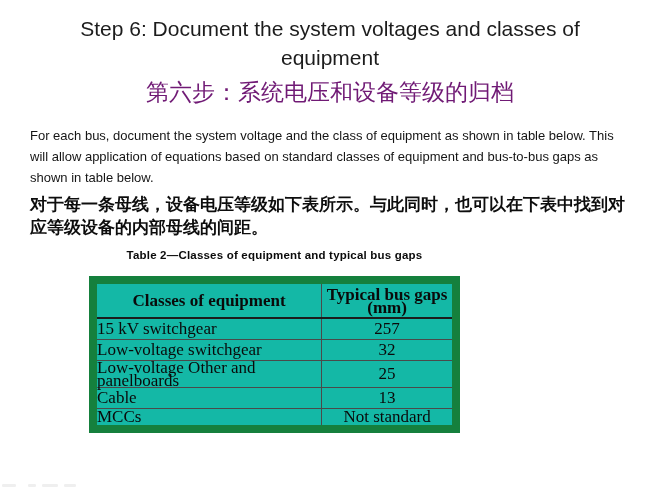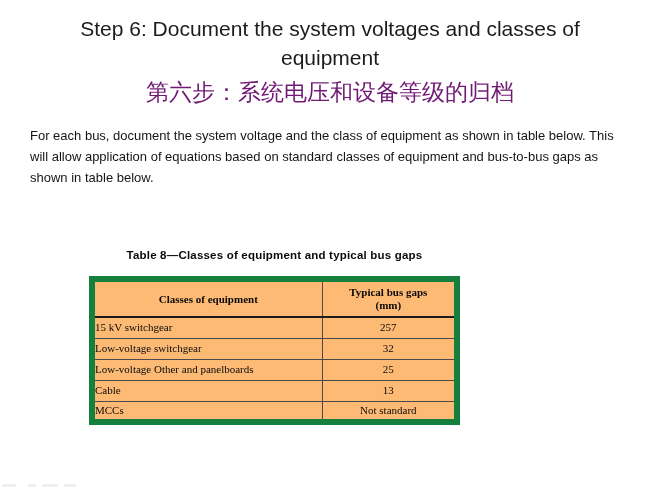--- a/index.html
+++ b/index.html
@@ -60,25 +60,25 @@
     font-size: 11.5px;
     line-height: 13px;
     font-weight: 700;
     color: #0a0a0a;
     margin-bottom: 14px;
     letter-spacing: 0.2px;
   }
   table.gaps {
     width: 371px;
     border-collapse: collapse;
-    border: 6px solid #15803d;
+    border: 8px solid #15803d;
     font-family: "Liberation Serif", "DejaVu Serif", serif;
-    font-size: 11px;
+    font-size: 17px;
     color: #0a0a0a;
-    background: #fdba74;
+    background: #14b8a6;
   }
   table.gaps th {
     font-weight: 700;
     text-align: center;
     vertical-align: middle;
     height: 38px;
     border-bottom: 2px solid #1c1c1c;
     line-height: 13px;
   }
   table.gaps th .subline { display: block; font-weight: 700; }
@@ -117,23 +117,24 @@
 <body>
 
 <div class="slide">
 
   <div class="title-block">
     <div class="title-en">Step 6: Document the system voltages and classes of equipment</div>
     <div class="title-zh">第六步：系统电压和设备等级的归档</div>
   </div>
 
   <p class="body-en">For each bus, document the system voltage and the class of equipment as shown in table below. This will allow application of equations based on standard classes of equipment and bus-to-bus gaps as shown in table below.</p>
+  <p class="body-zh">对于每一条母线，设备电压等级如下表所示。与此同时，也可以在下表中找到对应等级设备的内部母线的间距。</p>
 
   <div class="table-block">
-    <div class="table-caption">Table 8—Classes of equipment and typical bus gaps</div>
+    <div class="table-caption">Table 2—Classes of equipment and typical bus gaps</div>
     <table class="gaps">
       <colgroup>
         <col class="col-class">
         <col class="col-gap">
       </colgroup>
       <thead>
         <tr>
           <th>Classes of equipment</th>
           <th class="vdiv">
             <span>Typical bus gaps</span>

